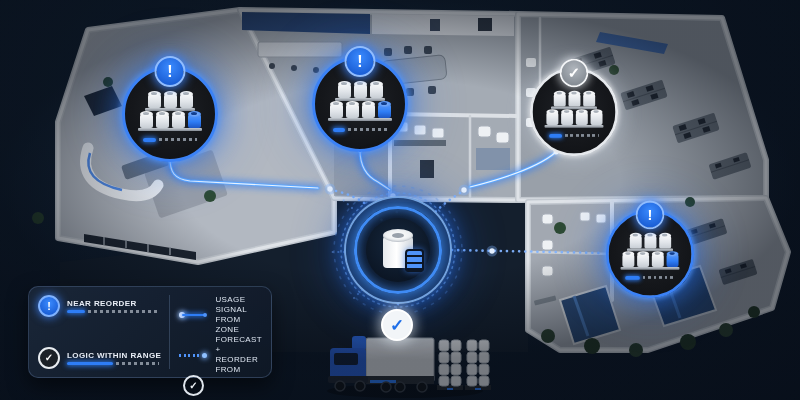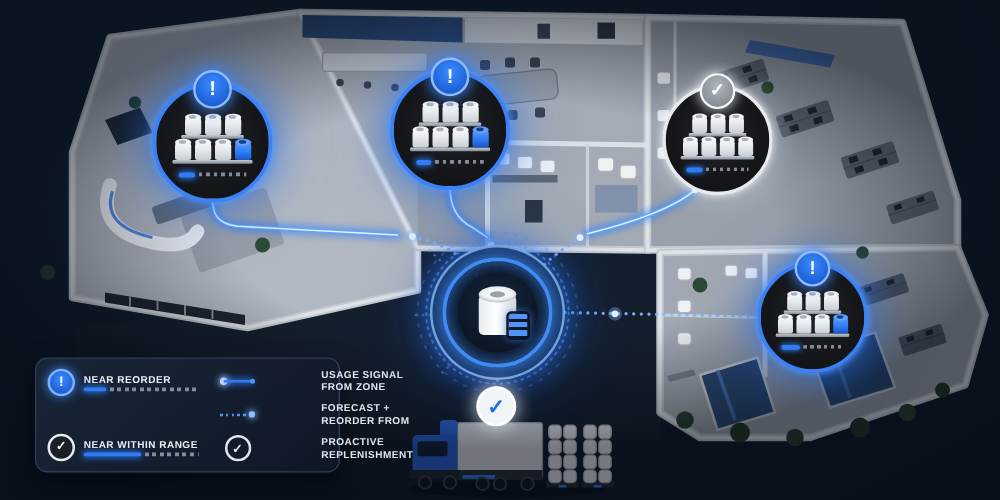--- a/index.html
+++ b/index.html
@@ -96,21 +96,21 @@
   .licon{flex:0 0 auto;width:20px;height:20px;border-radius:50%;
     display:flex;align-items:center;justify-content:center;font-size:11px;font-weight:800;color:#fff;line-height:1;}
   .licon.excl{background:radial-gradient(circle at 50% 35%, #3b8bff, #1b5fd6 75%);border:2px solid #7fb2ff;
     box-shadow:0 0 8px 1px rgba(60,130,250,.8);width:18px;height:18px;}
   .licon.ring{background:#23282e;border:2px solid #9aa2ab;width:18px;height:18px;}
   .licon.check{background:#1b2026;border:2px solid #e8ecf0;width:18px;height:18px;font-size:10px;}
   .ltxt{display:flex;flex-direction:column;gap:2px;min-width:0;}
   .llabel{font-size:8px;font-weight:700;letter-spacing:.05em;color:#e9eef6;white-space:nowrap;}
   .lbar{display:flex;align-items:center;width:92px;height:4px;}
   .lbar .bar-fill{height:3.5px;}
-  .flabel{font-size:8px;font-weight:700;letter-spacing:.05em;color:#dde5f0;line-height:1.25;max-width:86px;margin-left:45px;}
+  .flabel{font-size:8px;font-weight:400;letter-spacing:.05em;color:#dde5f0;line-height:1.25;max-width:86px;}
   .fic{flex:0 0 auto;width:30px;display:flex;align-items:center;justify-content:center;}
   .line-solid{position:relative;width:28px;height:8px;}
   .line-solid i{position:absolute;left:3px;right:2px;top:3px;height:2px;background:#2e7df6;border-radius:1px;
     box-shadow:0 0 5px 1px rgba(46,125,246,.9);}
   .line-solid b{position:absolute;left:0;top:1px;width:6px;height:6px;border-radius:50%;background:#dfeaff;
     box-shadow:0 0 5px 1px rgba(170,205,255,.9);}
   .line-solid s{position:absolute;right:0;top:2px;width:4px;height:4px;border-radius:50%;background:#4f93f9;}
   .line-dotted{position:relative;width:28px;height:8px;}
   .line-dotted i{position:absolute;left:0;right:5px;top:3px;height:2.5px;
     background:repeating-linear-gradient(90deg,#4f93f9 0 2px,rgba(0,0,0,0) 2px 4.6px);}
@@ -515,21 +515,21 @@
           <span class="llabel">NEAR REORDER</span>
           <div class="lbar">
               <div class="bar-fill" style="width: 20%;"></div>
               <div class="bar-dashes"></div>
             </div>
         </div>
       </div>
       <div class="lrow" id="legend-status-2">
         <div class="licon check">✓</div>
         <div class="ltxt">
-          <span class="llabel">NEAR WITHIN RANGE</span>
+          <span class="llabel">LOGIC WITHIN RANGE</span>
           <div class="lbar">
               <div class="bar-fill" style="width: 50%;"></div>
               <div class="bar-dashes"></div>
             </div>
         </div>
       </div>
     </div>
     <div class="legend-divider"></div>
     <div class="legend-col right">
       <div class="lrow">
@@ -548,18 +548,17 @@
               <i></i>
               <b></b>
             </div>
           </div>
         <span class="flabel">FORECAST + REORDER FROM</span>
       </div>
       <div class="lrow">
         <div class="fic">
             <div class="oc-check">✓</div>
           </div>
-        <span class="flabel">PROACTIVE REPLENISHMENT</span>
       </div>
     </div>
   </div>
 
 </div>
 
 </body></html>

